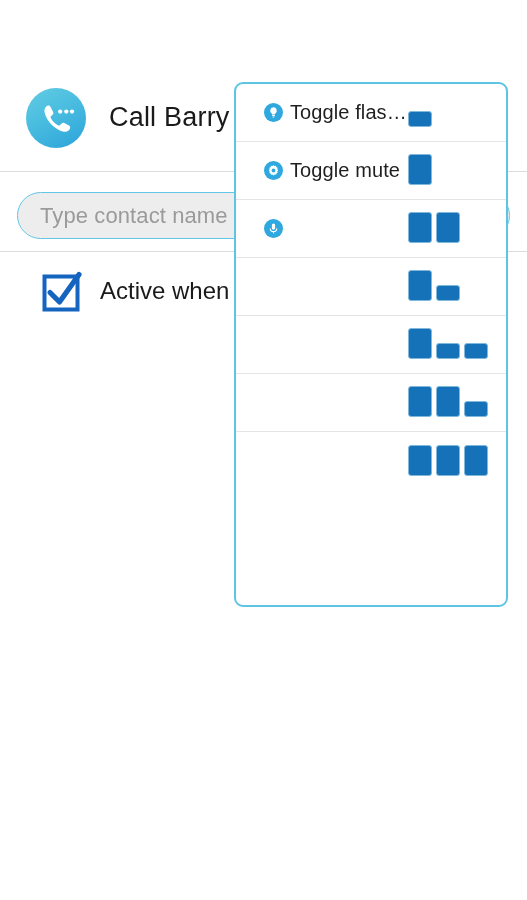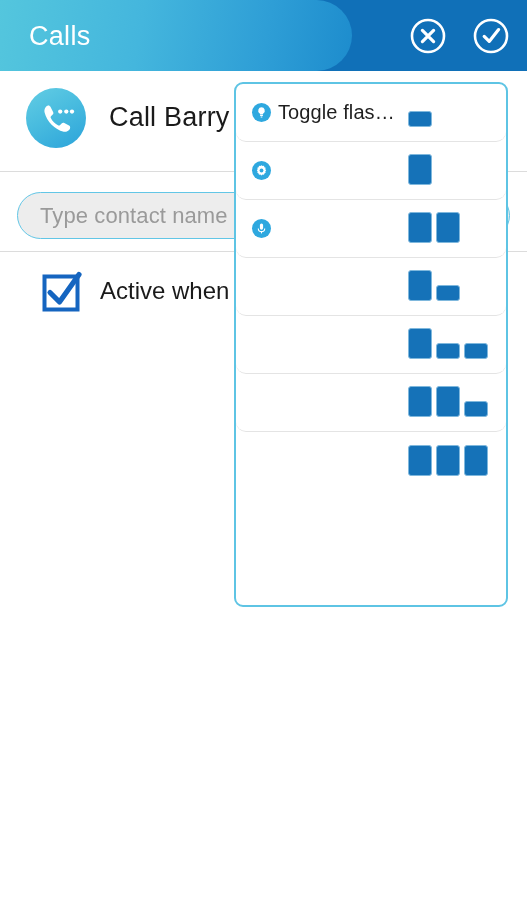--- a/index.html
+++ b/index.html
@@ -173,22 +173,21 @@
     border-radius: 9px;
     overflow: hidden;
     z-index: 20;
   }
   .dd-row {
     position: relative;
     height: 58px;
     display: flex;
     align-items: center;
     border-bottom: 1px solid #e4e4e4;
-    padding-left: 16px;
-    border-radius: 10px;
+    padding-left: 28px;
   }
   .dd-row:last-child { border-bottom: none; }
 
   .dd-icon {
     width: 19px;
     height: 19px;
     border-radius: 50%;
     background: #2ea8df;
     flex: none;
     display: flex;
@@ -223,39 +222,20 @@
     border-radius: 3px;
   }
   .blk.tall { height: 31px; }
   .blk.short { height: 16px; }
 </style>
 </head>
 <body>
 
 <div id="app">
 
-  <div class="header">
-    <div class="header-pill"></div>
-    <div class="header-title">Calls</div>
-
-    <div class="header-actions">
-      <span class="hicon">
-        <svg viewBox="0 0 38 38" xmlns="http://www.w3.org/2000/svg">
-          <circle cx="19" cy="19" r="16" fill="none" stroke="#ffffff" stroke-width="2.6"></circle>
-          <path d="M13.4 13.4 L24.6 24.6 M24.6 13.4 L13.4 24.6" stroke="#ffffff" stroke-width="3.2" stroke-linecap="round"></path>
-        </svg>
-      </span>
-      <span class="hicon">
-        <svg viewBox="0 0 38 38" xmlns="http://www.w3.org/2000/svg">
-          <circle cx="19" cy="19" r="16" fill="none" stroke="#ffffff" stroke-width="2.6"></circle>
-          <path d="M12.2 19.4 L17.2 24.4 L26.6 12.6" fill="none" stroke="#ffffff" stroke-width="3.2" stroke-linecap="round" stroke-linejoin="round"></path>
-        </svg>
-      </span>
-    </div>
-  </div>
 
   <div class="content">
 
     <div class="call-row">
       <div class="phone-avatar">
         <svg viewBox="0 0 38 38" xmlns="http://www.w3.org/2000/svg">
           <path d="M12.3 6.2c-1.4 0-2.6 0.7-3.5 1.8-1.3 1.6-1.7 3.6-1.2 5.6 1.1 4.6 3.6 8.7 7 12.1 3.4 3.4 7.5 5.9 12.1 7 2 0.5 4-0.1 5.3-1.6 0.9-1 1.3-2.1 1.1-3.2-0.1-0.6-0.5-1.1-1.1-1.4l-4.7-2.4c-0.9-0.5-2-0.3-2.7 0.4l-1.7 1.7c-0.4 0.4-1 0.5-1.5 0.3-3.4-1.6-6.1-4.3-7.7-7.7-0.2-0.5-0.1-1.1 0.3-1.5l1.7-1.7c0.7-0.7 0.9-1.8 0.4-2.7l-2.4-4.7c-0.3-0.6-0.9-1-1.5-1.1z" fill="#ffffff"></path>
           <circle cx="23.2" cy="12.6" r="2.15" fill="#ffffff"></circle>
           <circle cx="29.3" cy="12.6" r="2.15" fill="#ffffff"></circle>
           <circle cx="35.0" cy="12.6" r="2.15" fill="#ffffff"></circle>
@@ -299,20 +279,21 @@
           <span class="blk short"></span>
         </span>
       </div>
       <div class="dd-row">
         <span class="dd-icon">
           <svg viewBox="0 0 13 13" xmlns="http://www.w3.org/2000/svg">
             <path d="M6.5 1.2l1.1.9 1.4-.3.4 1.4 1.3.6-.4 1.4.9 1.1-.9 1.1.4 1.4-1.3.6-.4 1.4-1.4-.3-1.1.9-1.1-.9-1.4.3-.4-1.4-1.3-.6.4-1.4-.9-1.1.9-1.1-.4-1.4 1.3-.6.4-1.4 1.4.3z" fill="#ffffff"></path>
             <circle cx="6.5" cy="6.5" r="1.9" fill="#2ea8df"></circle>
           </svg>
         </span>
+        <span class="dd-label">Toggle mute</span>
         <span class="dd-blocks">
           <span class="blk tall"></span>
         </span>
       </div>
       <div class="dd-row">
         <span class="dd-icon">
           <svg viewBox="0 0 13 13" xmlns="http://www.w3.org/2000/svg">
             <rect x="4.9" y="1.5" width="3.2" height="6.2" rx="1.6" fill="#ffffff"></rect>
             <path d="M3.3 6.4a3.2 3.2 0 0 0 6.4 0" fill="none" stroke="#ffffff" stroke-width="1.1"></path>
             <rect x="6" y="9.3" width="1" height="2.1" fill="#ffffff"></rect>

